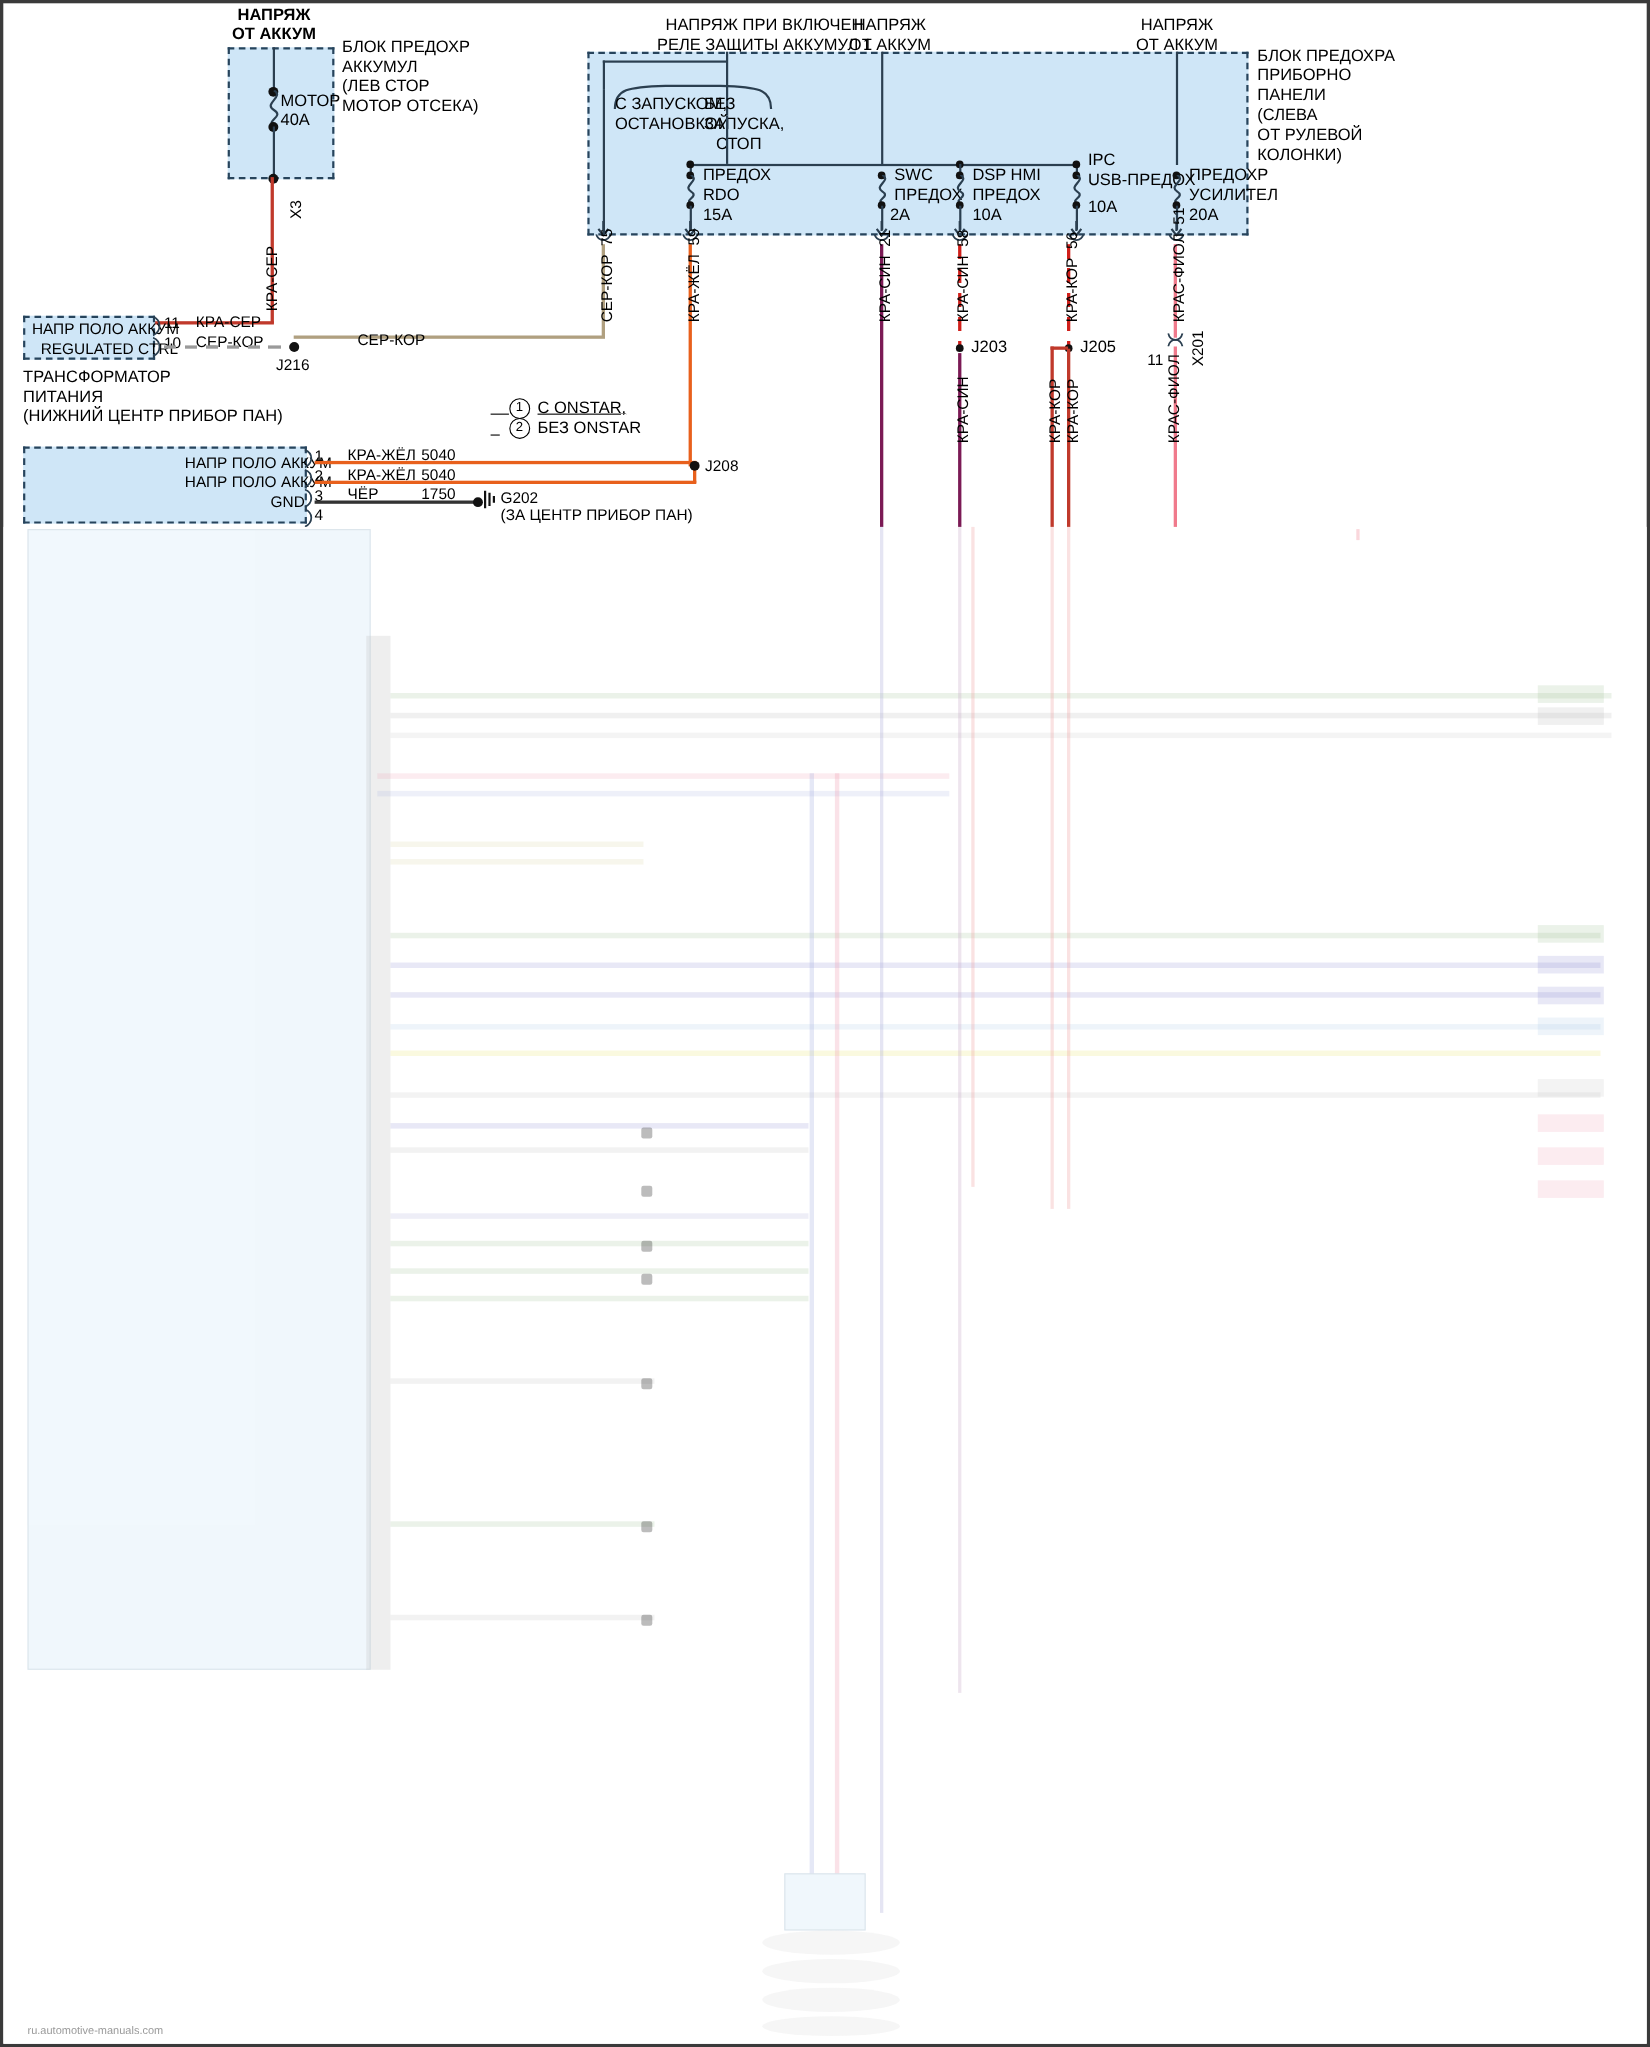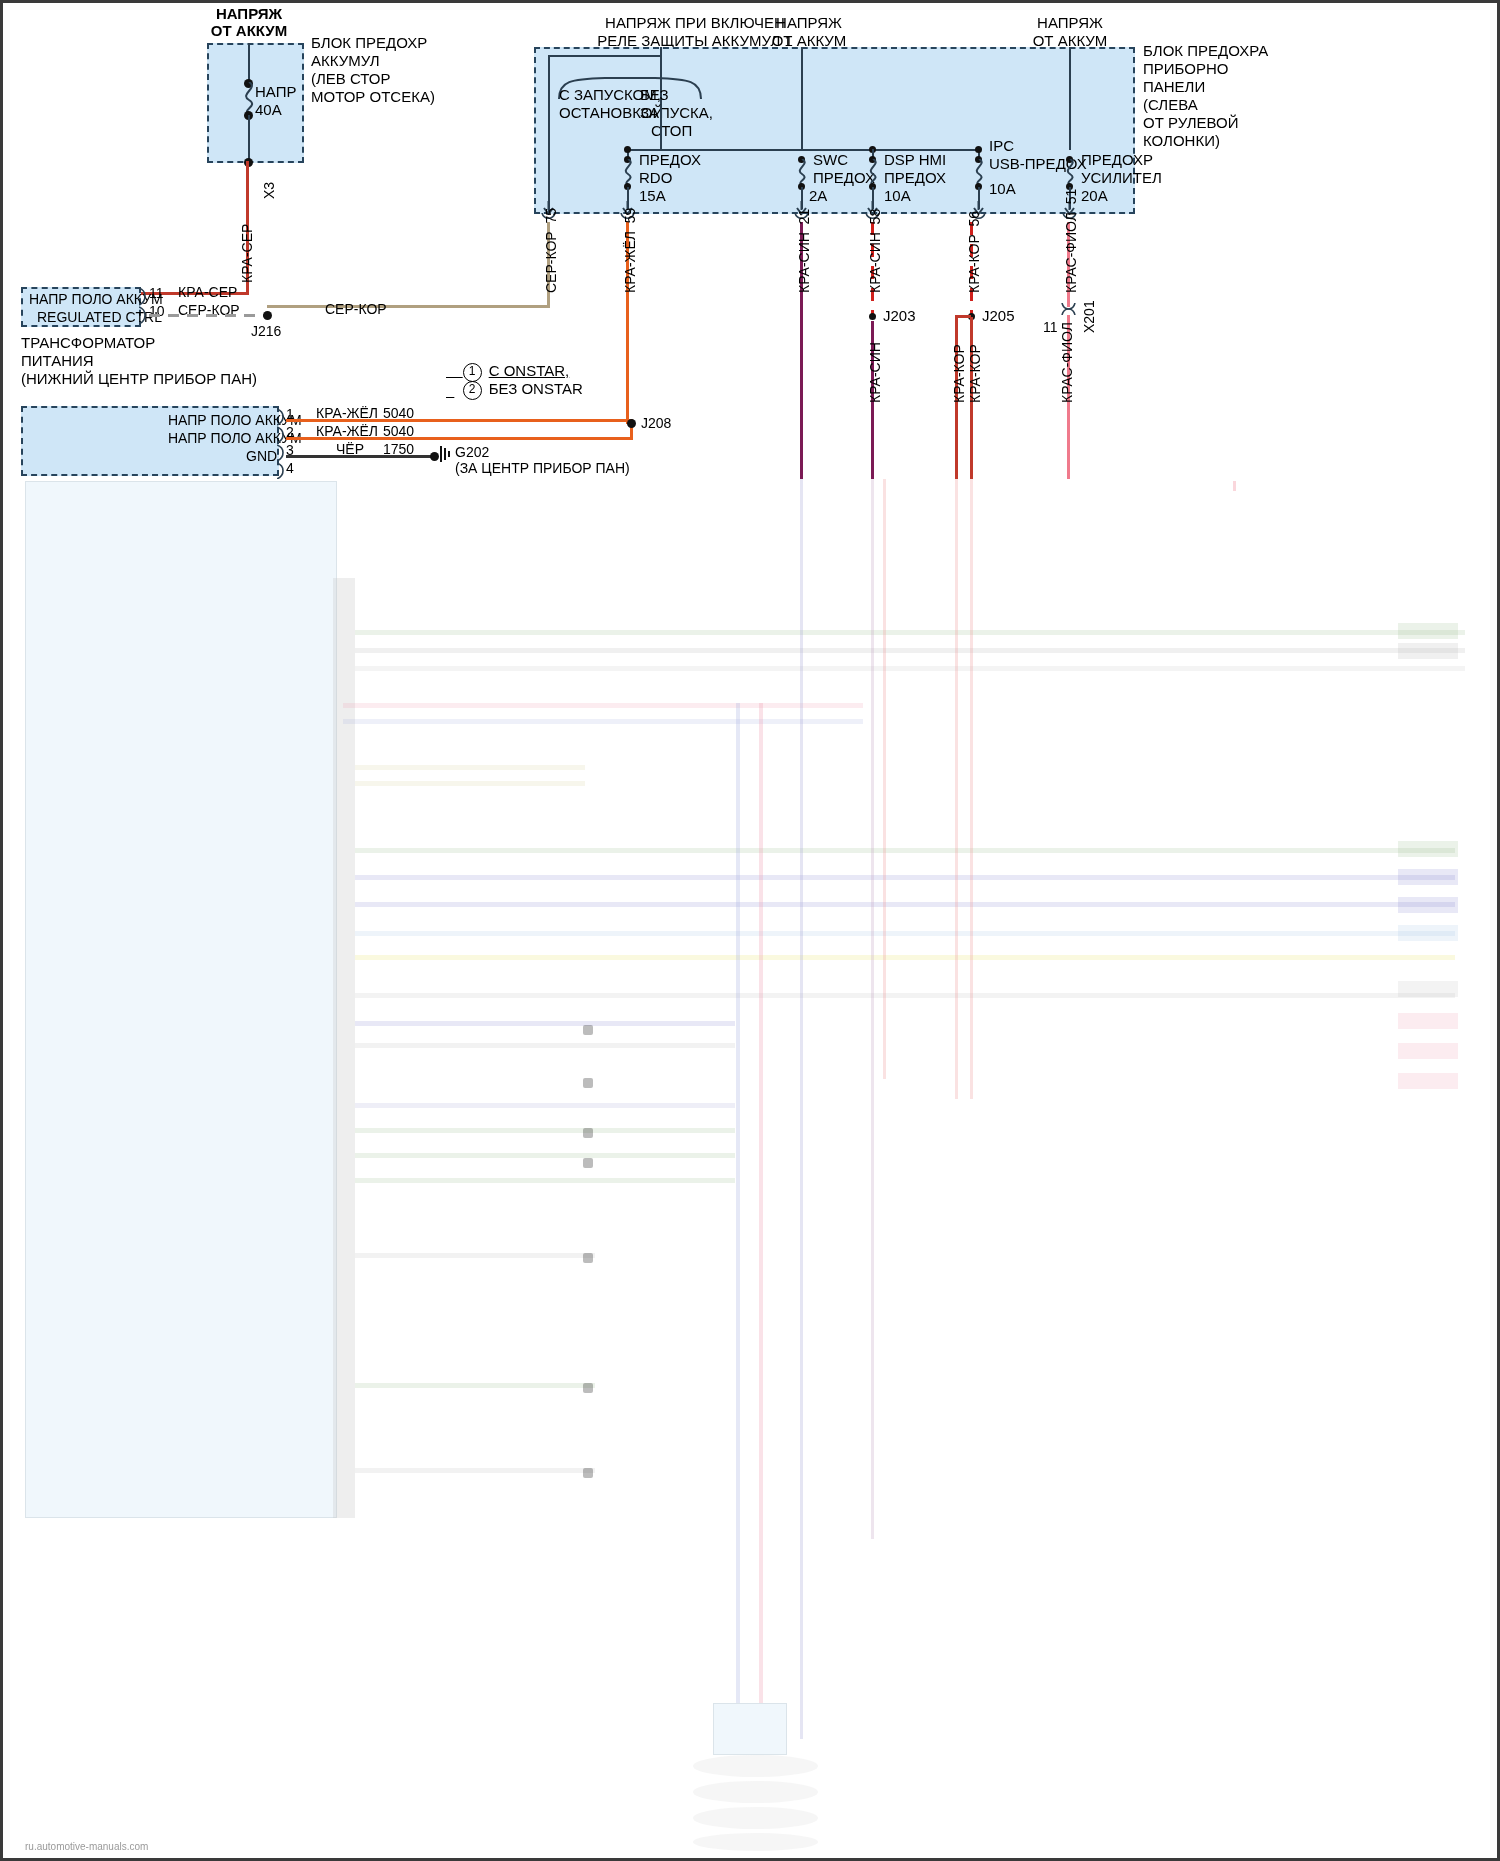--- a/index.html
+++ b/index.html
@@ -45,21 +45,21 @@
 
   <div class="vline" style="left:245px;top:40px;height:38px;"></div>
   <div class="dot" style="left:241px;top:76px;"></div>
 
   <svg class="fuse" style="left:236px;top:79px;" width="22" height="32">
     <path d="M10 0 C 20 6, 0 12, 10 18 C 20 24, 2 28, 10 32" stroke="#2b3f50" stroke-width="2" fill="none"></path>
   </svg>
   <div class="dot" style="left:241px;top:108px;"></div>
   <div class="vline" style="left:245px;top:112px;height:48px;"></div>
 
-  <div class="lbl" style="left:252px;top:80px;"><span>НАПР</span></div>
+  <div class="lbl" style="left:252px;top:80px;"><span>МОТОР</span></div>
   <div class="lbl" style="left:252px;top:98px;"><span>40А</span></div>
 
   <div class="lbl" style="left:308px;top:31px;line-height:18px;"><span>БЛОК ПРЕДОХР</span></div>
   <div class="lbl" style="left:308px;top:49px;"><span>АККУМУЛ</span></div>
   <div class="lbl" style="left:308px;top:67px;"><span>(ЛЕВ СТОР</span></div>
   <div class="lbl" style="left:308px;top:85px;"><span>МОТОР ОТСЕКА)</span></div>
 
   <div class="dot" style="left:241px;top:155px;"></div>
   <div class="vrot" style="left:258px;top:196px;"><span>X3</span></div>
 
@@ -294,21 +294,21 @@
       <path d="M0 1 C 8 4, 8 13, 0 17" stroke="#2b3f50" stroke-width="1.6" fill="none"></path>
     </svg>
 
   <div class="lbl sm" style="left:283px;top:403px;"><span>1</span></div>
   <div class="lbl sm" style="left:283px;top:421px;"><span>2</span></div>
   <div class="lbl sm" style="left:283px;top:439px;"><span>3</span></div>
   <div class="lbl sm" style="left:283px;top:457px;"><span>4</span></div>
 
   <div class="lbl sm" style="left:313px;top:402px;"><span>КРА-ЖЁЛ</span></div>
   <div class="lbl sm" style="left:313px;top:420px;"><span>КРА-ЖЁЛ</span></div>
-  <div class="lbl sm" style="left:313px;top:438px;margin-left:20px;"><span>ЧЁР</span></div>
+  <div class="lbl sm" style="left:313px;top:438px;"><span>ЧЁР</span></div>
 
   <div class="lbl sm" style="left:380px;top:402px;"><span>5040</span></div>
   <div class="lbl sm" style="left:380px;top:420px;"><span>5040</span></div>
   <div class="lbl sm" style="left:380px;top:438px;"><span>1750</span></div>
 
   <div style="position:absolute;left:283px;top:416px;width:347px;height:3px;background:#e8601c;"></div>
   <div style="position:absolute;left:283px;top:434px;width:347px;height:3px;background:#e8601c;"></div>
   <div style="position:absolute;left:627px;top:416px;width:3px;height:20px;background:#e8601c;"></div>
   <div class="dot" style="left:624px;top:416px;"></div>
   <div class="lbl sm" style="left:638px;top:412px;"><span>J208</span></div>

